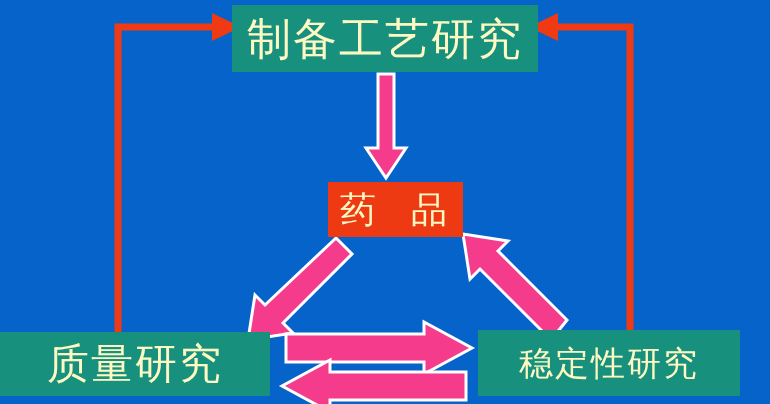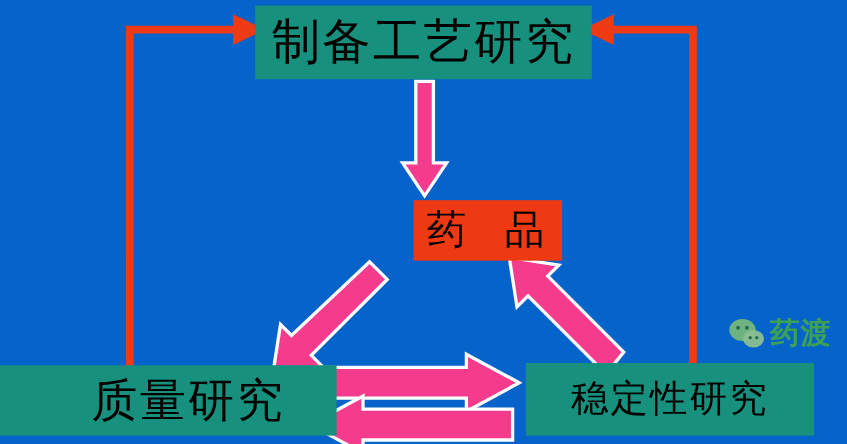--- a/index.html
+++ b/index.html
@@ -9,31 +9,31 @@
     font-family:"DejaVu Serif","Liberation Serif",serif;
     overflow:hidden;
     position:relative;
   }
   #canvas{position:absolute;left:0;top:0;width:770px;height:404px;}
   .svg-layer{position:absolute;left:0;top:0;width:770px;height:404px;}
 
   .node{
     position:absolute;
     display:flex;align-items:center;justify-content:center;
-    color:#000000;
+    color:#fef9c3;
     white-space:pre;
     line-height:1;
     letter-spacing:2px;
   }
   .node.teal{background:#17917E;}
-  .node.red{background:#EE3A12;margin-left:48px;}
+  .node.red{background:#EE3A12;}
 
   #node-process{left:232px;top:5px;width:306px;height:67px;font-size:44px;}
   #node-drug{left:328px;top:182px;width:135px;height:55px;font-size:36px;letter-spacing:4px;}
-  #node-quality{left:0px;top:332px;width:270px;height:64px;font-size:42px;padding-left:36px;}
+  #node-quality{left:0px;top:332px;width:270px;height:64px;font-size:42px;}
   #node-stability{left:478px;top:330px;width:262px;height:66px;font-size:34px;}
 
   
   #watermark{
     position:absolute;left:662px;top:288px;
     display:flex;align-items:center;gap:4px;
     opacity:.82;
   }
   #watermark .wm-text{
     font-size:27px;color:#4AAE3C;
@@ -82,27 +82,14 @@
   </svg>
 
   <div class="node teal" id="node-process">制备工艺研究</div>
 
   <div class="node red" id="node-drug">药  品</div>
 
   <div class="node teal" id="node-quality">质量研究</div>
 
   <div class="node teal" id="node-stability">稳定性研究</div>
 
-  <div id="watermark">
-    <span id="wechat-icon">
-      <svg viewBox="0 0 34 30" width="34" height="30">
-        <ellipse cx="13" cy="12" rx="12" ry="10" fill="#8CC96B" opacity="0.95"></ellipse>
-        <circle cx="9" cy="10" r="1.8" fill="#2F6B2F"></circle>
-        <circle cx="17" cy="10" r="1.8" fill="#2F6B2F"></circle>
-        <ellipse cx="23" cy="20" rx="9.5" ry="8" fill="#A8D487" opacity="0.95"></ellipse>
-        <circle cx="20" cy="19" r="1.5" fill="#2F6B2F"></circle>
-        <circle cx="26" cy="19" r="1.5" fill="#2F6B2F"></circle>
-      </svg>
-    </span>
-    <span class="wm-text">药渡</span>
-  </div>
 
 </div>
 
 </body></html>

